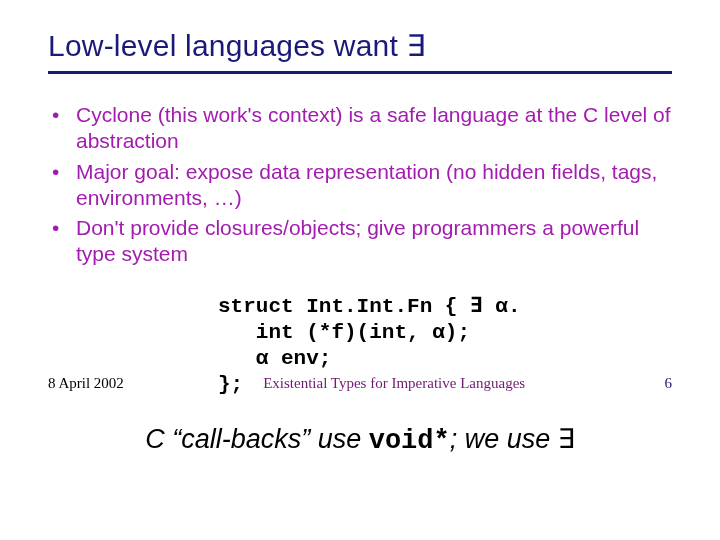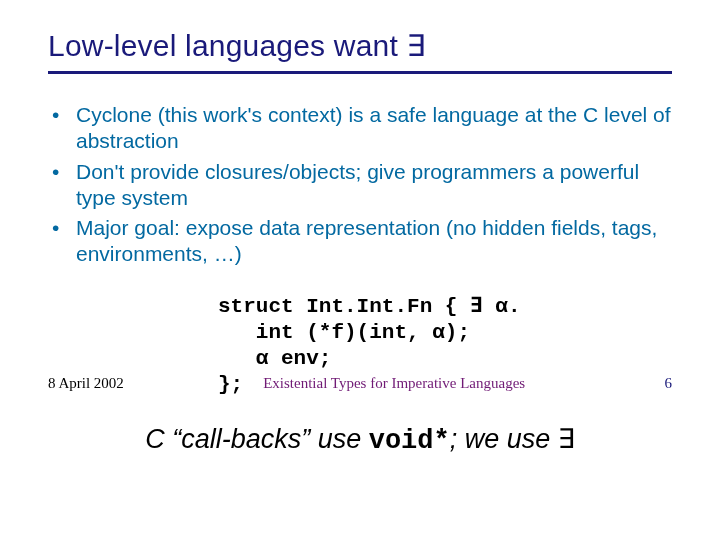--- a/index.html
+++ b/index.html
@@ -1,20 +1,20 @@
 <!DOCTYPE html>
 <html><head>
 <meta charset="utf-8">
 <style>
   * { margin: 0; padding: 0; box-sizing: border-box; }
   html, body { width: 720px; height: 540px; background: #fff; font-family: Arial, Helvetica, sans-serif; color: #000; }
   .slide { width: 720px; height: 412px; position: relative; padding: 28px 48px 20px 48px; }
   .title { font-size: 30px; font-weight: normal; color: #1a1a7a; margin-bottom: 8px; letter-spacing: 0.2px; }
   .rule { border: none; border-top: 3px solid #1a1a7a; margin-bottom: 28px; }
-  .bullets { list-style: none; font-size: 21px; line-height: 1.25; color: #0369a1; }
+  .bullets { list-style: none; font-size: 21px; line-height: 1.25; color: #a21caf; }
   .bullets li { position: relative; padding-left: 28px; margin-bottom: 4px; }
   .bullets li::before { content: "•"; position: absolute; left: 4px; top: 0; }
   .code-block { font-family: "Courier New", monospace; font-size: 21px; font-weight: bold; white-space: pre; margin: 26px 0 24px 170px; line-height: 1.25; }
   .callback { font-size: 27px; text-align: center; font-style: italic; margin-top: 6px; }
   .callback .mono { font-family: "Courier New", monospace; font-weight: bold; font-style: normal; }
   .callback .exist { font-family: Arial, Helvetica, sans-serif; font-style: normal; }
   .footer { position: absolute; bottom: 20px; left: 48px; right: 48px; display: flex; justify-content: center; align-items: baseline; font-size: 14px; }
   .footer .date { color: #000; font-family: "Times New Roman", serif; font-size: 15px; }
   .footer .ftitle { color: #701a75; font-family: "Times New Roman", serif; font-size: 15px; text-align: center; flex: 1; }
   .footer .pagenum { color: #1a1a7a; font-family: "Times New Roman", serif; font-size: 15px; }
@@ -22,22 +22,22 @@
 </head>
 <body>
 
 <div class="slide">
 
   <h1 class="title">Low-level languages want ∃</h1>
   <hr class="rule">
 
   <ul class="bullets">
     <li>Cyclone (this work's context) is a safe language at the C level of abstraction</li>
+    <li>Major goal: expose data representation (no hidden fields, tags, environments, …)</li>
     <li>Don't provide closures/objects; give programmers a powerful type system</li>
-    <li>Major goal: expose data representation (no hidden fields, tags, environments, …)</li>
   </ul>
 
   <div class="code-block">struct Int.Int.Fn { ∃ α.
    int (*f)(int, α);
    α env;
 };</div>
 
   <div class="callback">
     <span>C “call-backs” use </span><span class="mono">void*</span><span>; we use </span><span class="exist">∃</span>
   </div>

